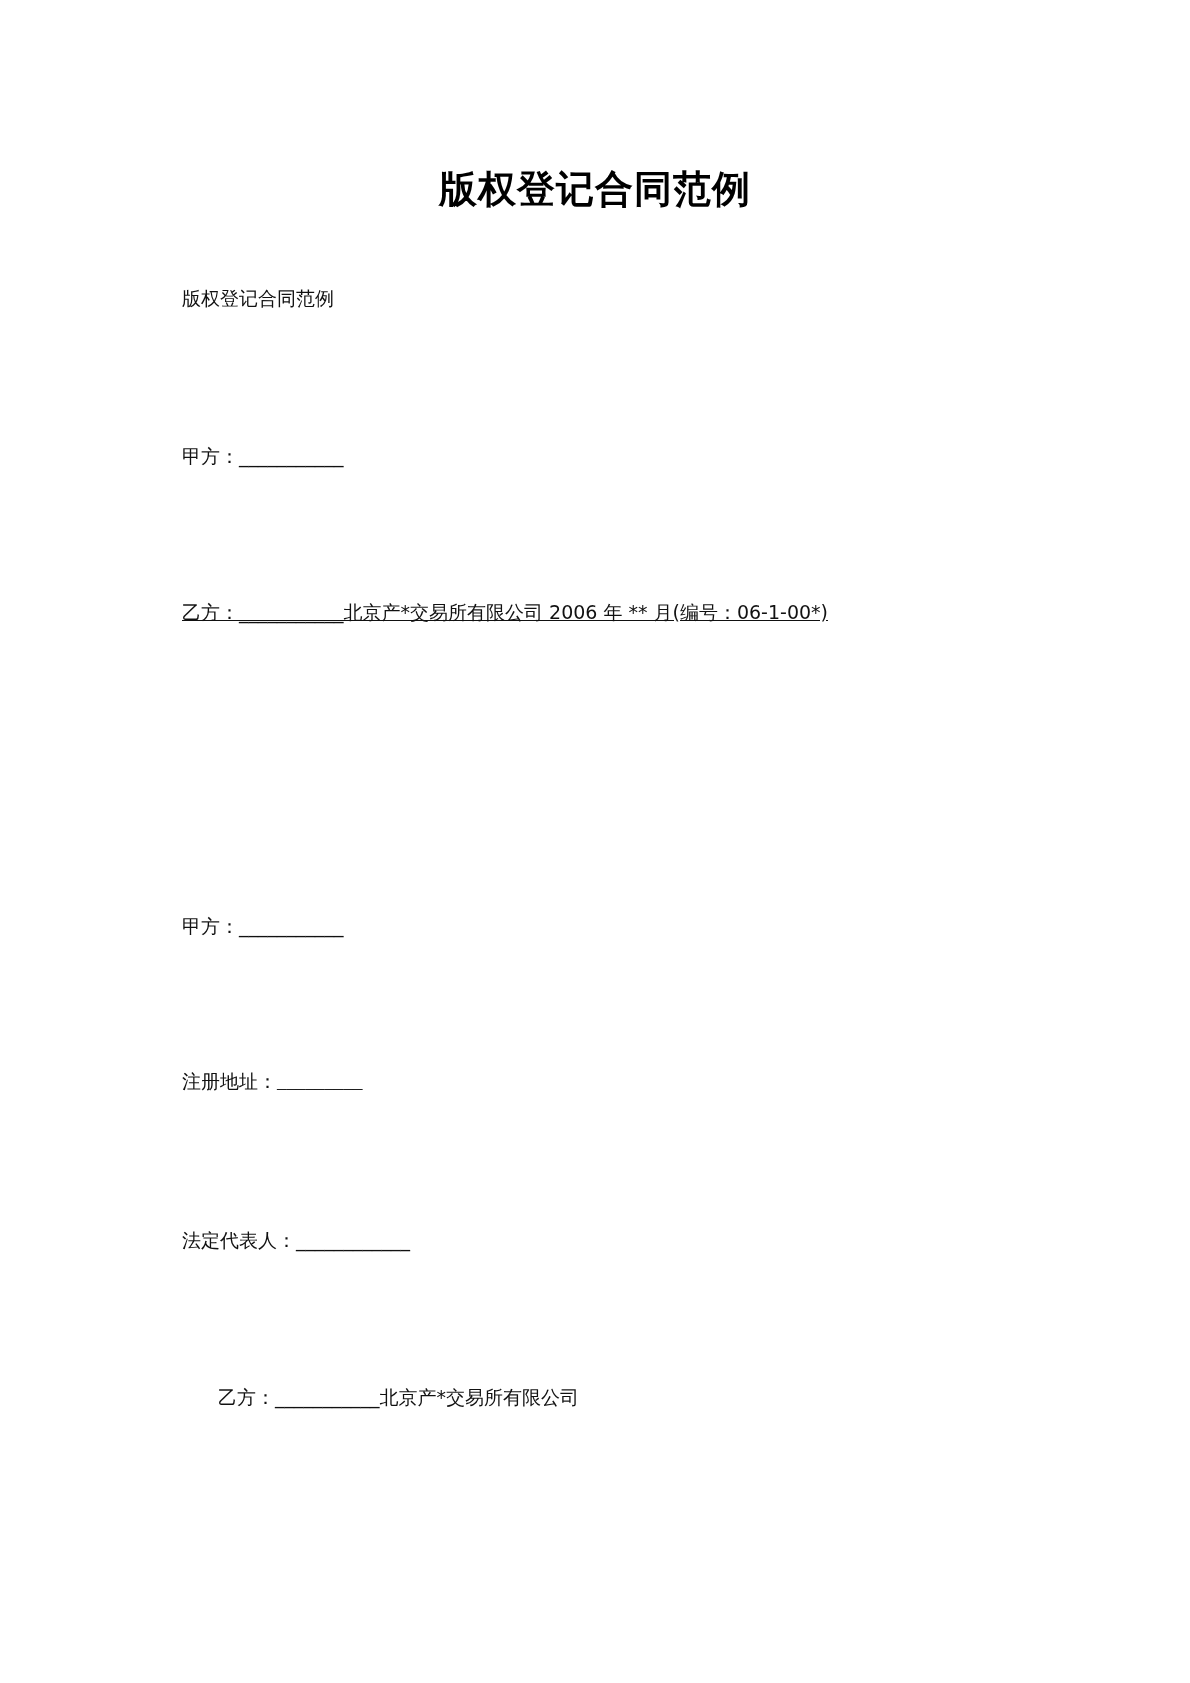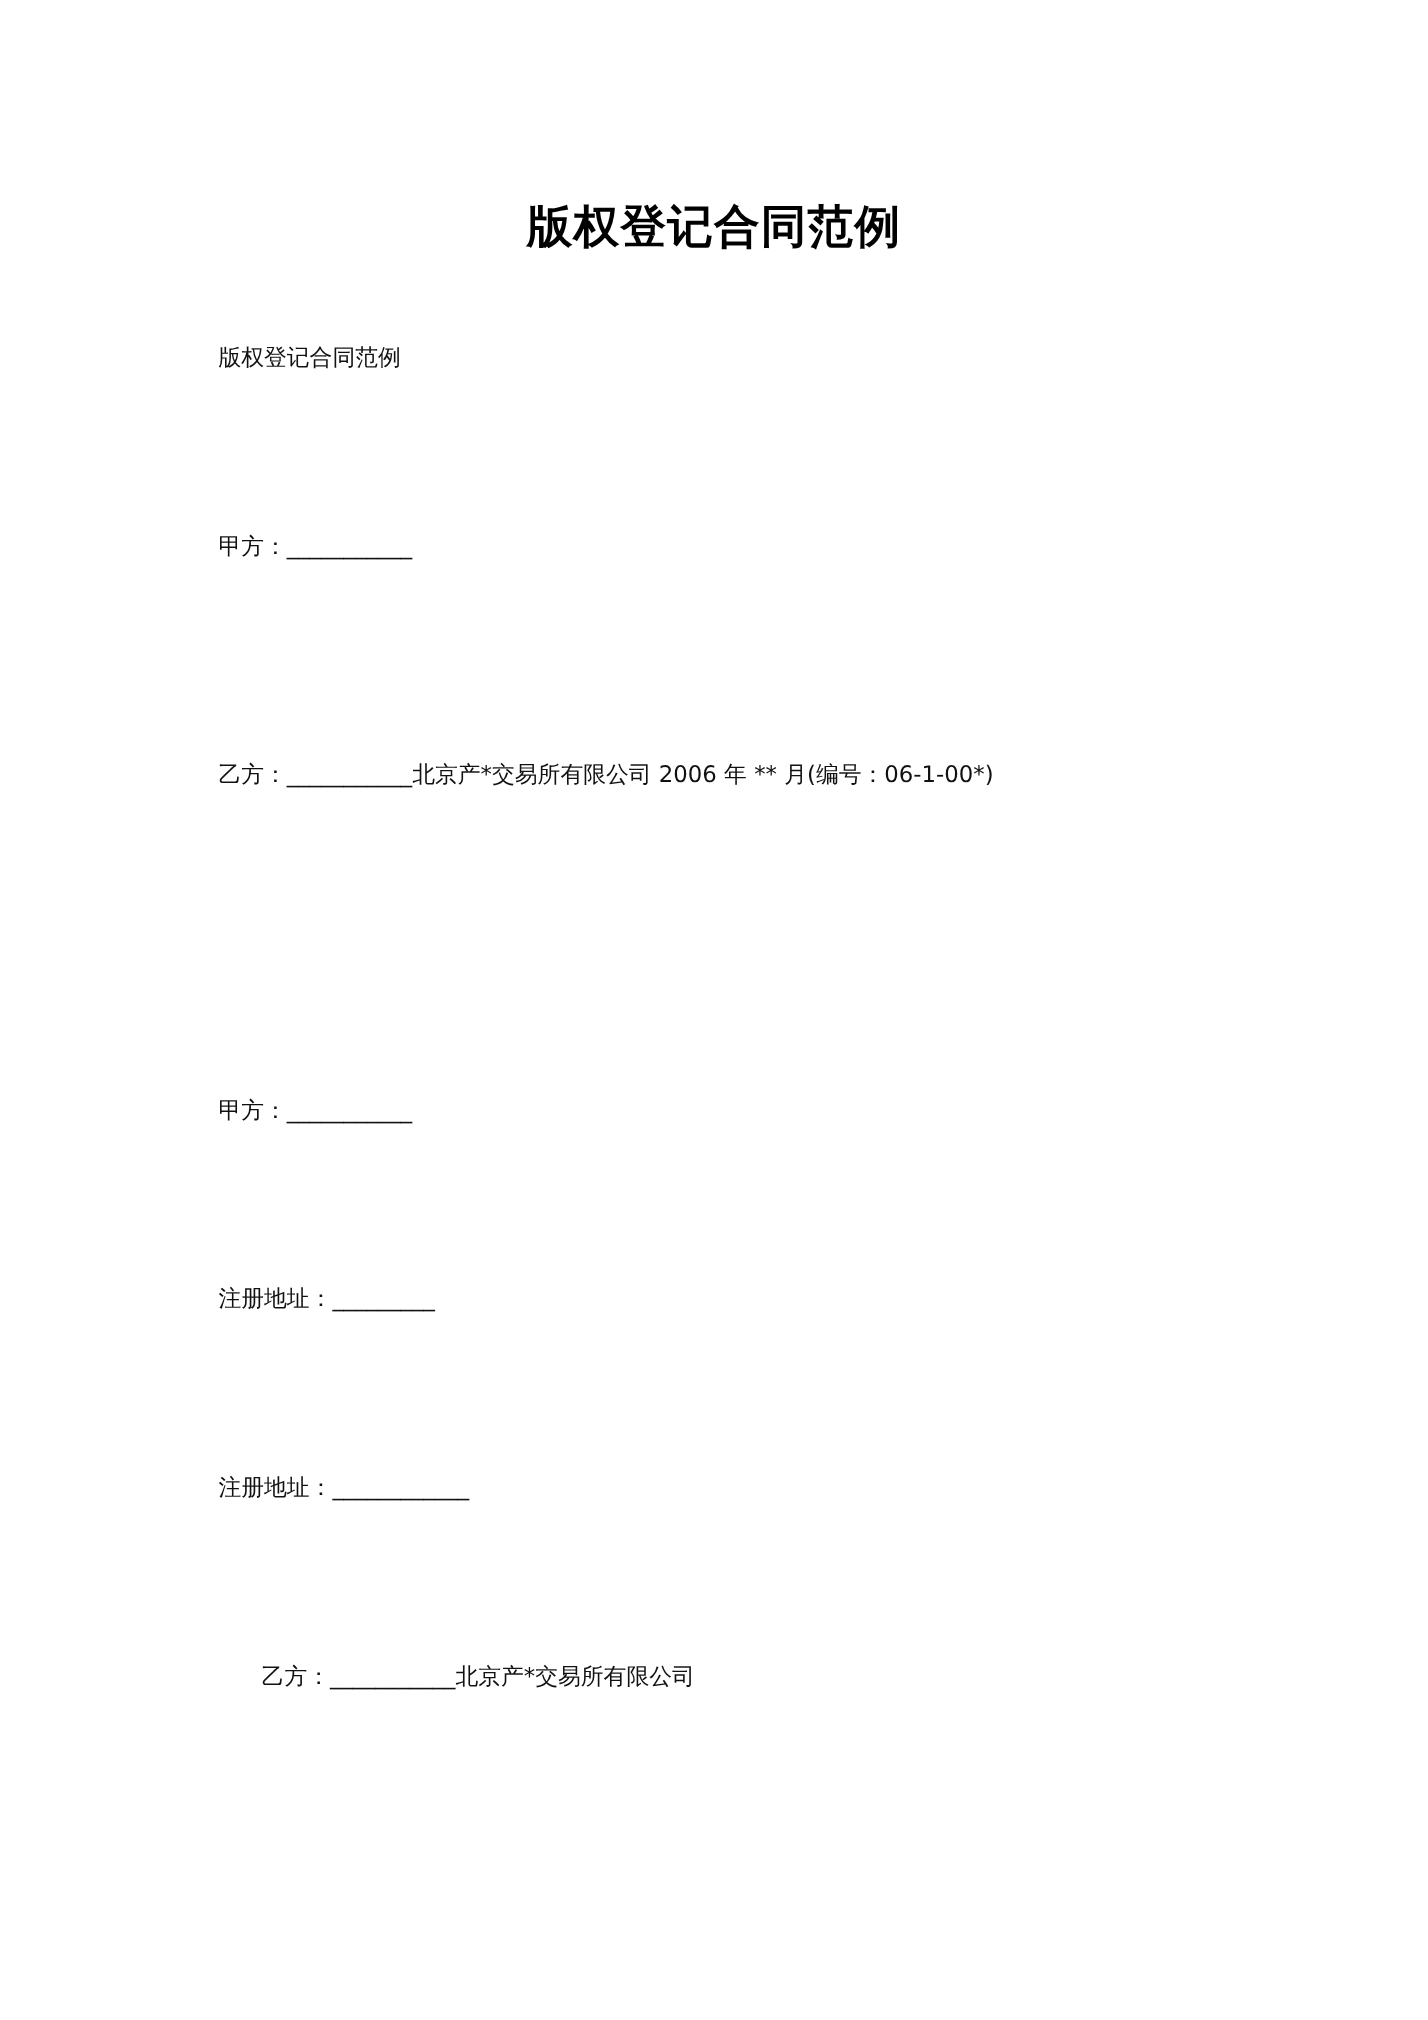--- a/index.html
+++ b/index.html
@@ -48,23 +48,23 @@
 </head>
 <body>
 
 <div class="page">
   <div class="doc-title">版权登记合同范例</div>
 
   <div class="para" style="top:284px;">版权登记合同范例</div>
 
   <div class="para" style="top:442px;">甲方：___________</div>
 
-  <div class="para" style="top:632px;">乙方：___________北京产*交易所有限公司 2006 年 ** 月(编号：06-1-00*)</div>
+  <div class="para" style="top:598px;text-decoration:underline;">乙方：___________北京产*交易所有限公司 2006 年 ** 月(编号：06-1-00*)</div>
 
 
   <div class="para" style="top:912px;">甲方：___________</div>
 
-  <div class="para" style="top:1068px;">注册地址：_________</div>
+  <div class="para" style="top:1068px;font-family:Liberation Serif, serif;">注册地址：_________</div>
 
-  <div class="para" style="top:1226px;">注册地址：____________</div>
+  <div class="para" style="top:1226px;">法定代表人：____________</div>
 
   <div class="para" style="top:1383px;margin-left:36px;">乙方：___________北京产*交易所有限公司</div>
 </div>
 
 </body></html>

